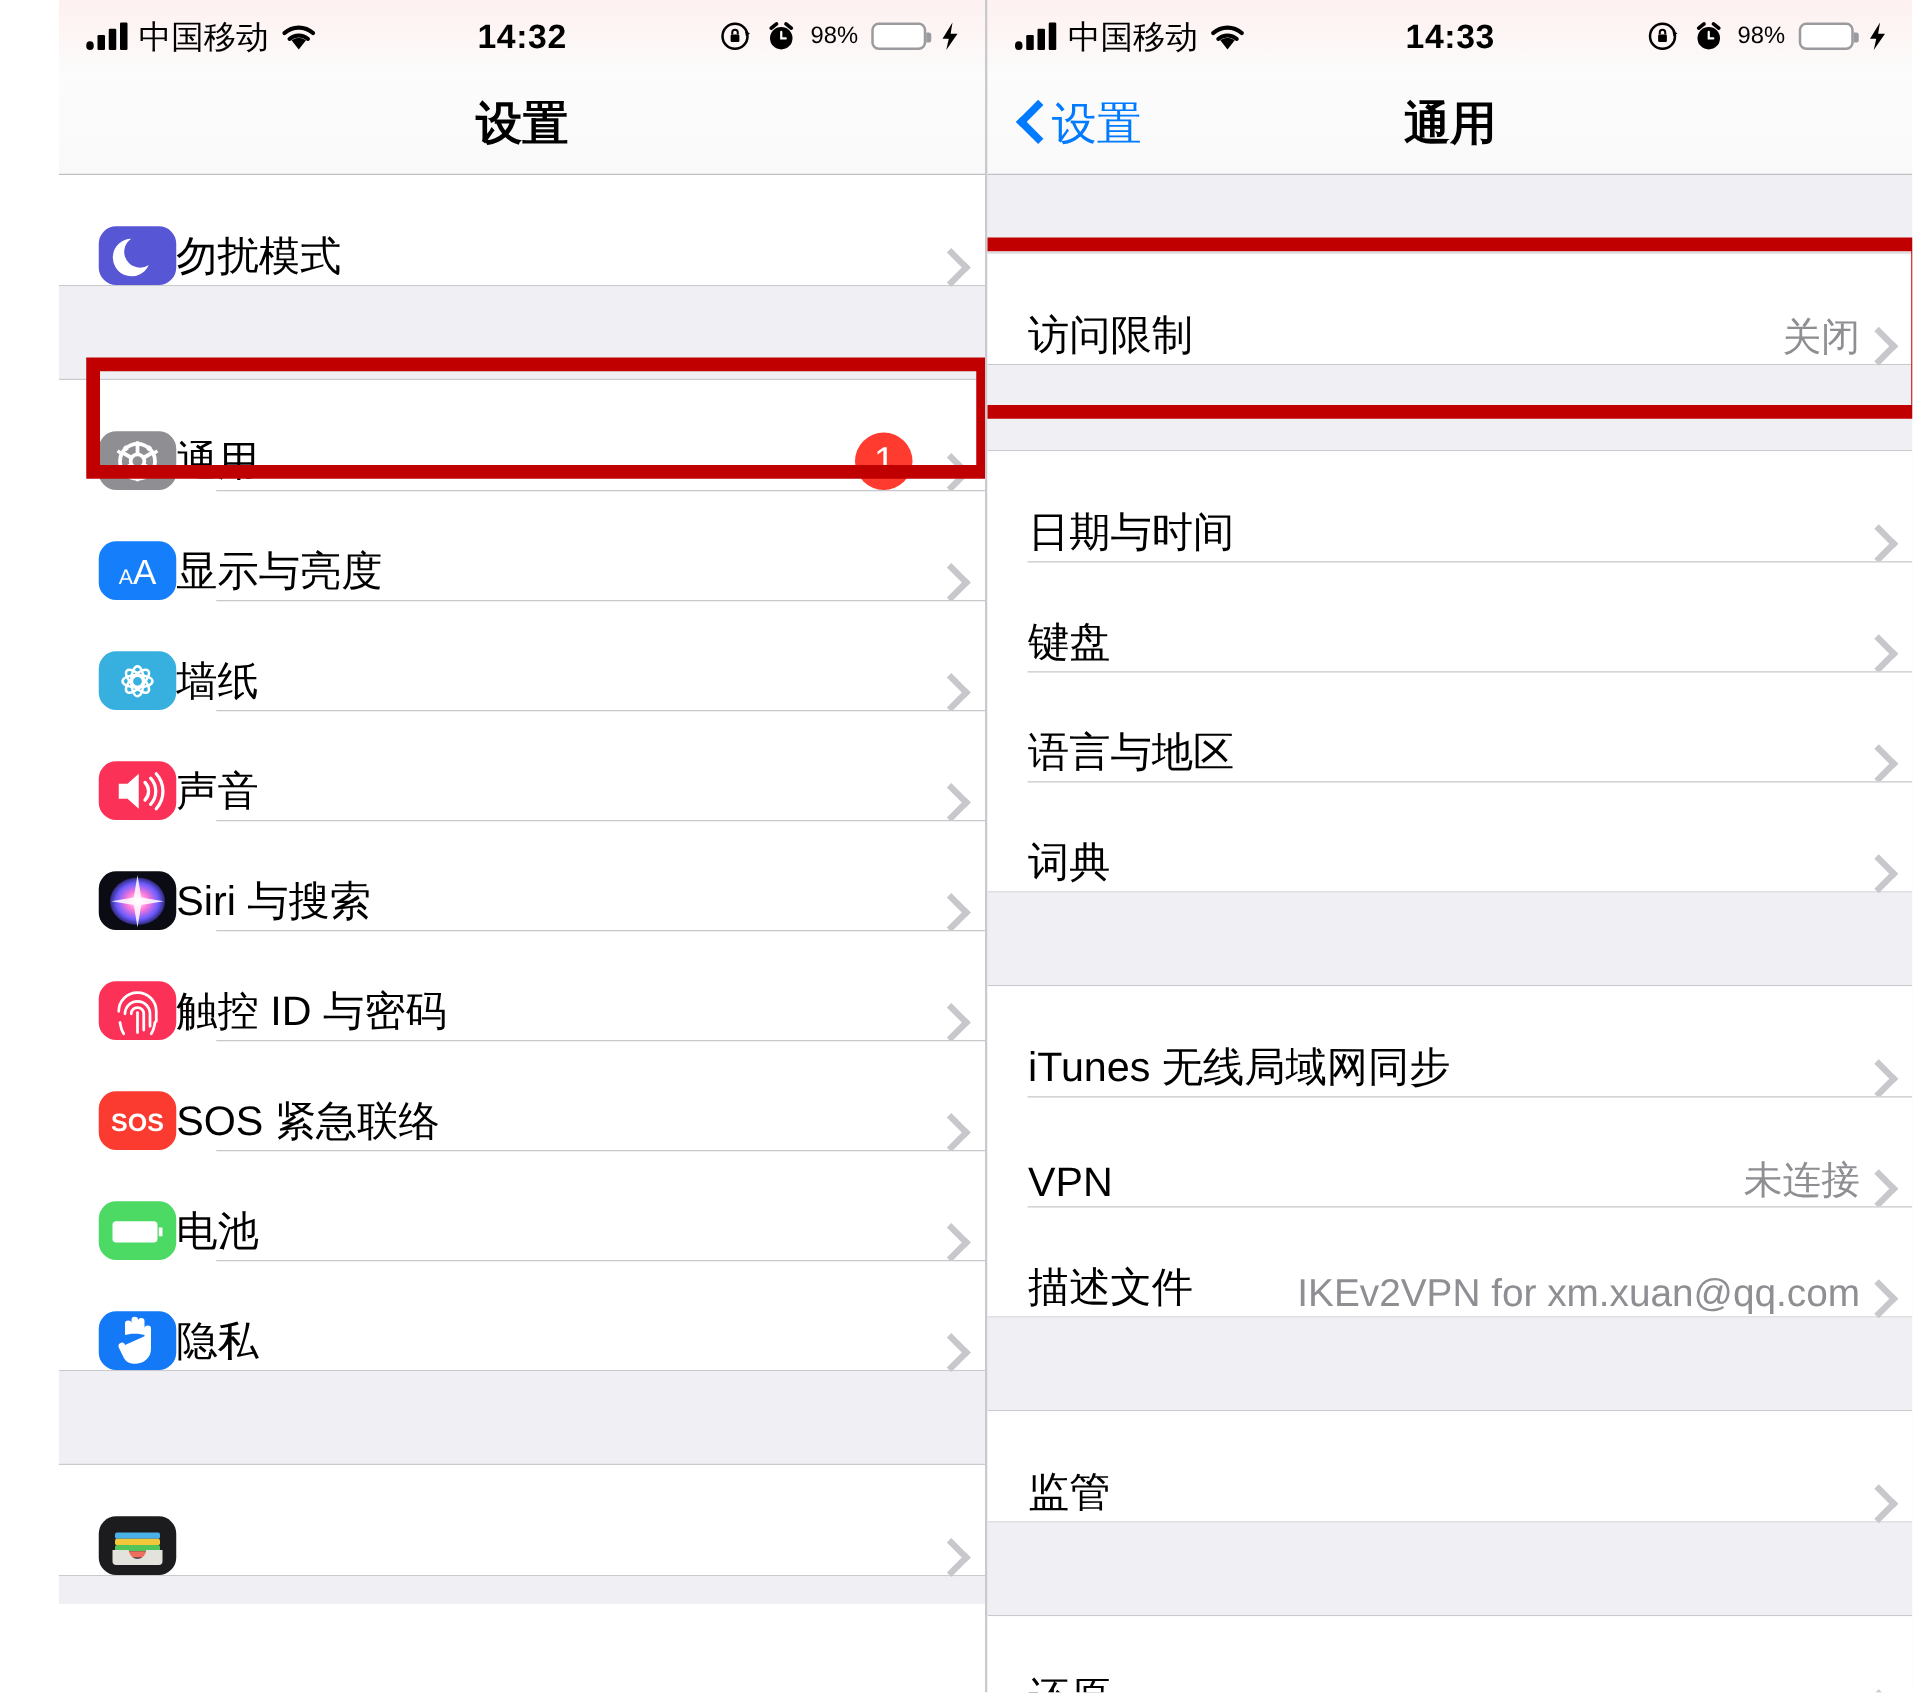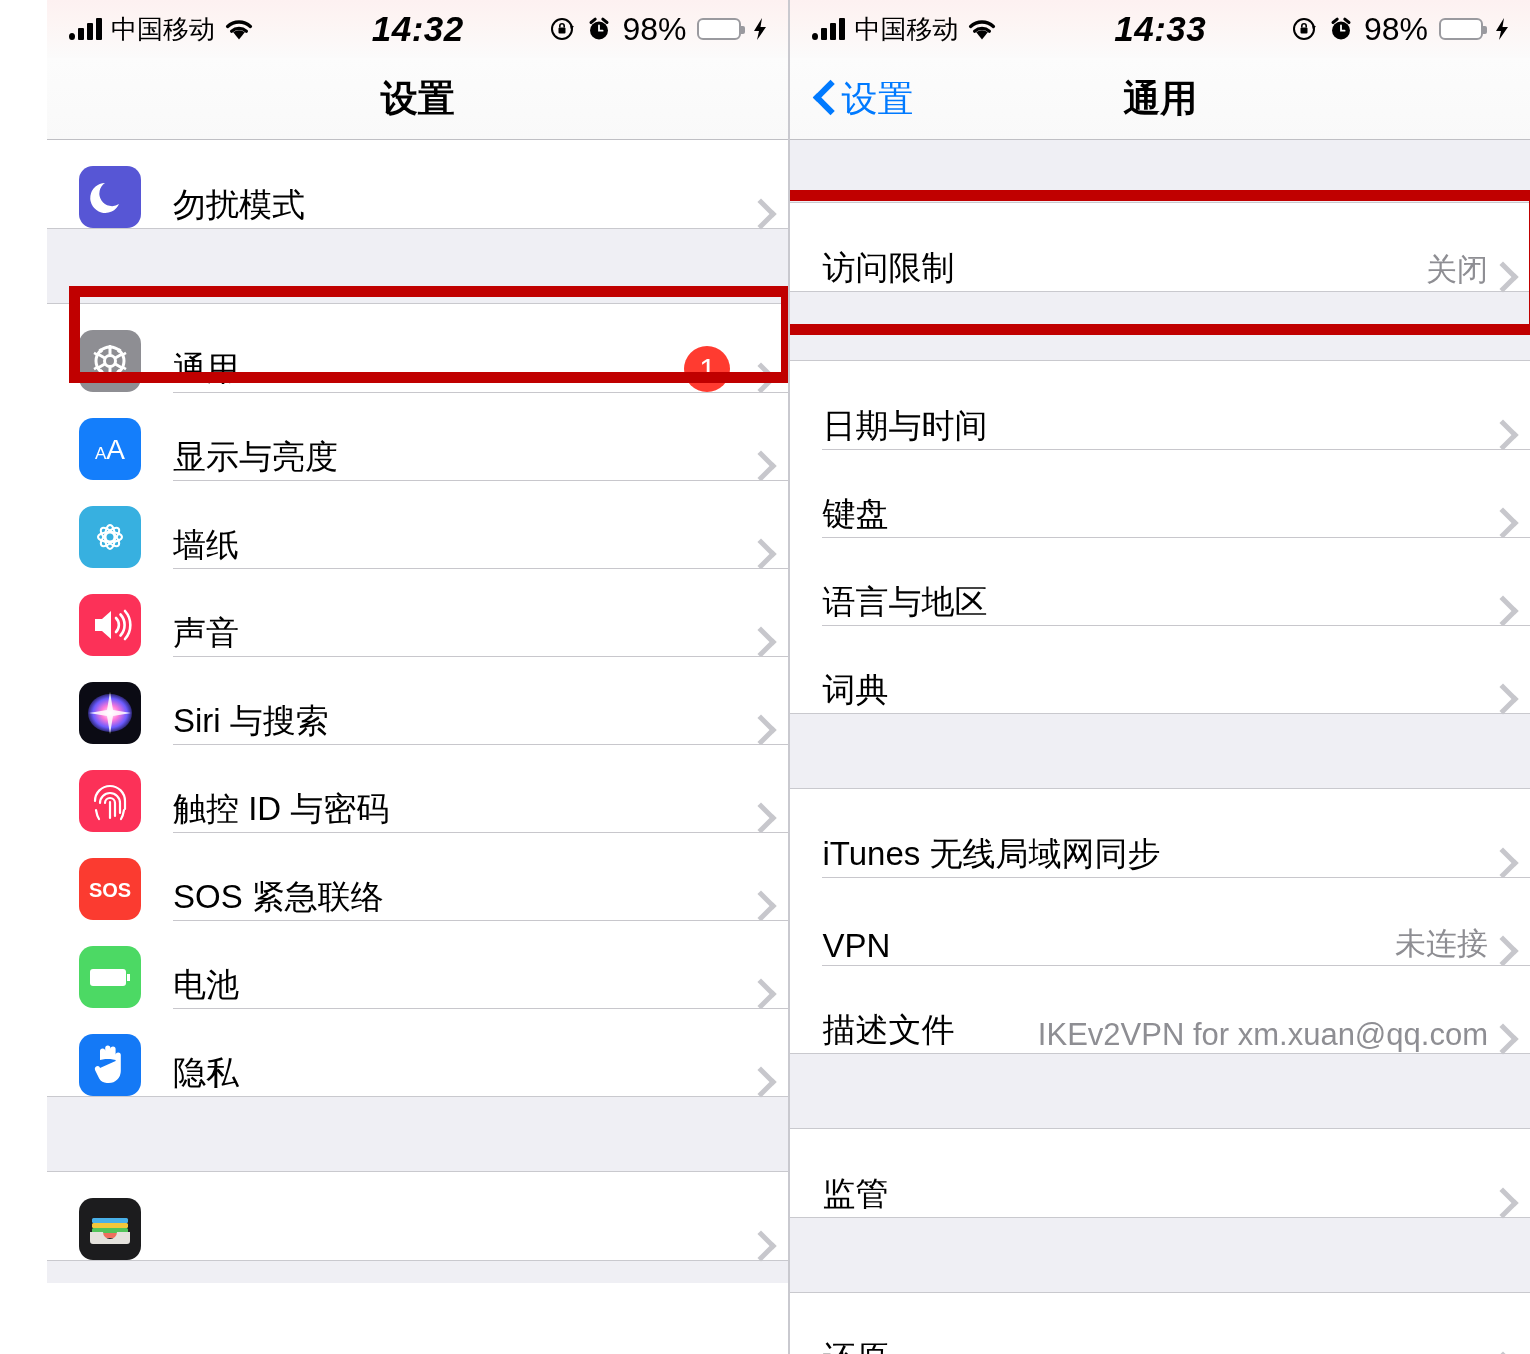--- a/index.html
+++ b/index.html
@@ -27,30 +27,30 @@
     padding: 0 22px;
   }
   .sb-left { display: flex; align-items: center; gap: 9px; }
   .sb-right {
     position: absolute; right: 20px; top: 0; height: 58px;
     display: flex; align-items: center; gap: 11px;
   }
   .sb-time {
     position: absolute; left: 0; right: 0; top: 0; height: 58px;
     display: flex; align-items: center; justify-content: center;
-    font-size: 35px; font-weight: bold; letter-spacing: .5px; color: #000; font-style: italic;
+    font-size: 27px; font-weight: bold; letter-spacing: .5px; color: #000;
   }
   .carrier { font-size: 26px; color: #000; font-weight: 500; letter-spacing: 0px;}
   .bars { display: flex; align-items: flex-end; gap: 3px; height: 22px; }
   .bars i { display:block; width: 6px; background:#000; border-radius:1px; }
   .bars i:nth-child(1){ height: 7px; border-radius: 50%; width:6px;}
   .bars i:nth-child(2){ height: 12px; }
   .bars i:nth-child(3){ height: 17px; }
   .bars i:nth-child(4){ height: 22px; }
-  .batt-pct { font-size: 32px; color:#000; font-weight:500; }
+  .batt-pct { font-size: 19px; color:#000; font-weight:500; }
   .batt {
     width: 44px; height: 22px; border: 2.5px solid #9a9a9f; border-radius: 6px;
     position: relative; padding: 2px; background: #fff;
   }
   .batt .fill { background:#4cd964; height: 100%; width: 100%; border-radius: 2px; }
   .batt:after{
     content:""; position:absolute; right:-6px; top:6px; width:4px; height:8px;
     background:#9a9a9f; border-radius:0 2px 2px 0;
   }
 
@@ -93,22 +93,22 @@
   }
   .row.icon-row { padding-left: 32px; }
   .row.plain { padding-left: 32px; }
   .row + .row:before{
     content:""; position:absolute; top:0; height:1px; background:#c8c7cc;
     left: 126px; right: 0;
   }
   .row.plain + .row.plain:before{ left: 32px; }
 
   .appicon {
-    width: 62px; height: 62px; border-radius: 14px;
-    flex: 0 0 62px; margin-right: 32px;
+    width: 62px; height: 47px; border-radius: 14px;
+    flex: 0 0 62px; 
     display:flex; align-items:center; justify-content:center;
     overflow:hidden;
   }
   .label { font-size: 33px; color:#000; white-space: nowrap; }
   .spacer { flex:1; }
   .value { font-size: 31px; color:#8e8e93; margin-right: 4px; white-space: nowrap;}
   .badge {
     min-width: 46px; height: 46px; border-radius: 23px; background:#ff3b30;
     color:#fff; font-size: 30px; display:flex; align-items:center; justify-content:center;
     padding: 0 12px; margin-right: 20px; font-weight: 400;

